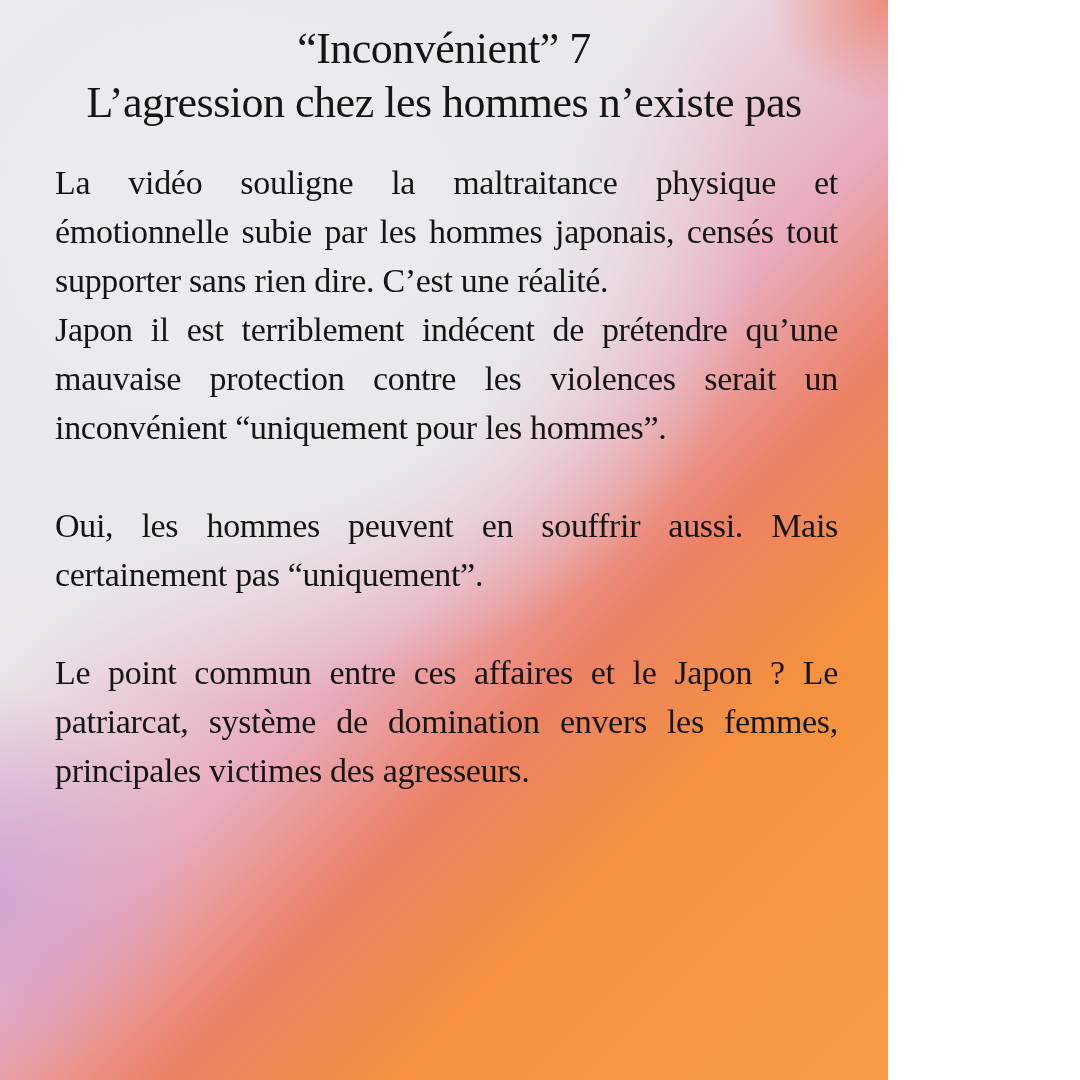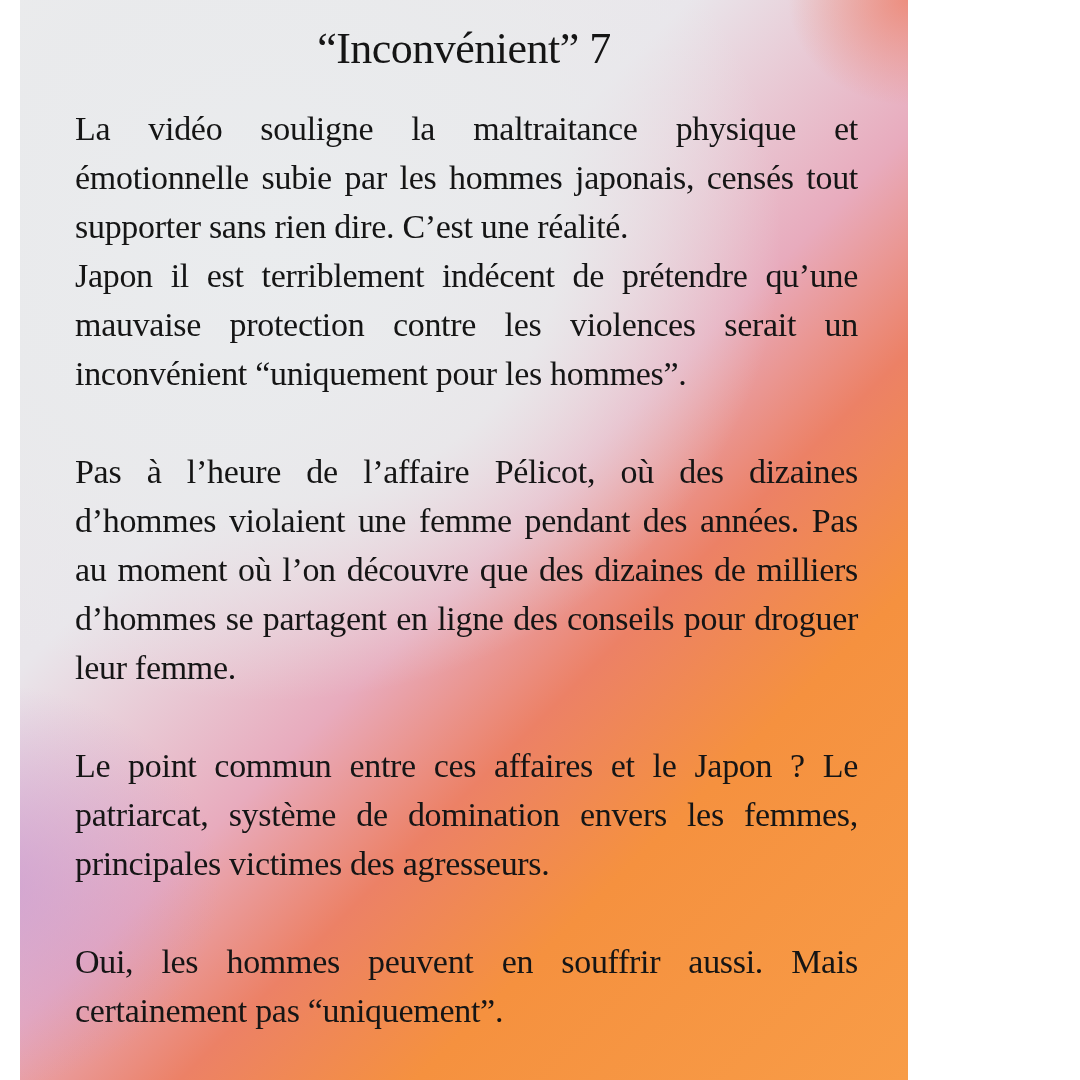--- a/index.html
+++ b/index.html
@@ -10,21 +10,20 @@
   }
   .canvas {
     position: relative;
     width: 888px; height: 1080px;
     color: #151515;
     background:
       radial-gradient(ellipse 18% 13% at 100% 0%, rgba(238,125,100,0.75) 0%, rgba(238,125,100,0) 75%),
       radial-gradient(ellipse 34% 24% at -4% 82%, rgba(199,150,210,0.70) 0%, rgba(199,150,210,0) 78%),
       radial-gradient(ellipse 78% 58% at 28% 22%, rgba(234,236,238,1) 0%, rgba(233,234,236,0.92) 42%, rgba(233,234,236,0) 74%),
       linear-gradient(135deg, #eceded 0%, #e9e6eb 34%, #e8abbd 52%, #ec8166 63%, #f5913f 75%, #f89c47 100%);
-    margin-left: 20px;
   }
   .title-block {
     padding-top: 22px;
     text-align: center;
     font-size: 44px;
     line-height: 54px;
     letter-spacing: -0.5px;
   }
   .body-block {
     margin-top: 28px;
@@ -37,21 +36,21 @@
   .body-block p { margin: 0; }
   .body-block p.gap { margin-top: 49px; }
   .body-block b { font-weight: normal; }
 </style>
 </head>
 <body>
 
 <div class="canvas">
   <div class="title-block">
     <div>“Inconvénient” 7</div>
+    <div>L’agression chez les hommes n’existe pas</div>
   </div>
   <div class="body-block" id="body-text">
       <p><span>La vidéo souligne la maltraitance physique et émotionnelle subie par les hommes japonais, censés tout supporter sans rien dire. C’est une réalité.</span></p>
       <p><span>Japon il est </span><b>terriblement indécent</b><span> de prétendre qu’une mauvaise protection contre les violences serait un inconvénient “uniquement pour les hommes”.</span></p>
-      <p class="gap"><span>Pas à l’heure de l’affaire Pélicot, où des dizaines d’hommes violaient une femme pendant des années. Pas au moment où l’on découvre que des dizaines de milliers d’hommes se partagent en ligne des conseils pour droguer leur femme.</span></p>
+      <p class="gap"><span>Oui, les hommes peuvent en souffrir aussi. </span><b>Mais certainement pas “uniquement”.</b></p>
       <p class="gap"><span>Le point commun entre ces affaires et le Japon ? Le </span><b>patriarcat,</b><span> système de </span><b>domination envers les femmes, principales victimes des agresseurs</b><span>.</span></p>
-      <p class="gap"><span>Oui, les hommes peuvent en souffrir aussi. </span><b>Mais certainement pas “uniquement”.</b></p>
     </div>
 </div>
 
 </body></html>

